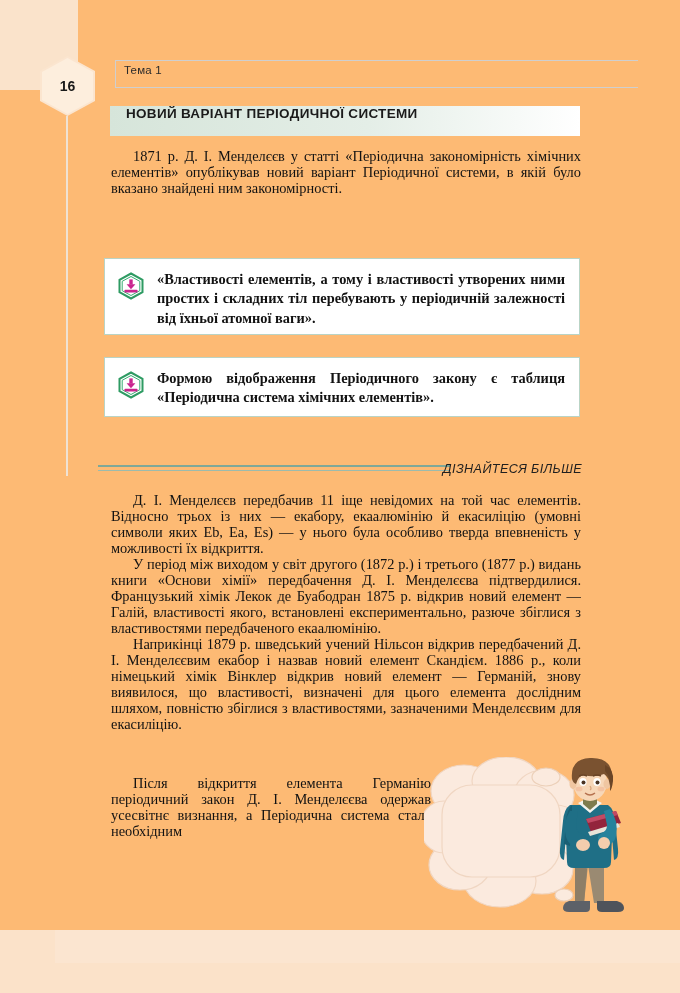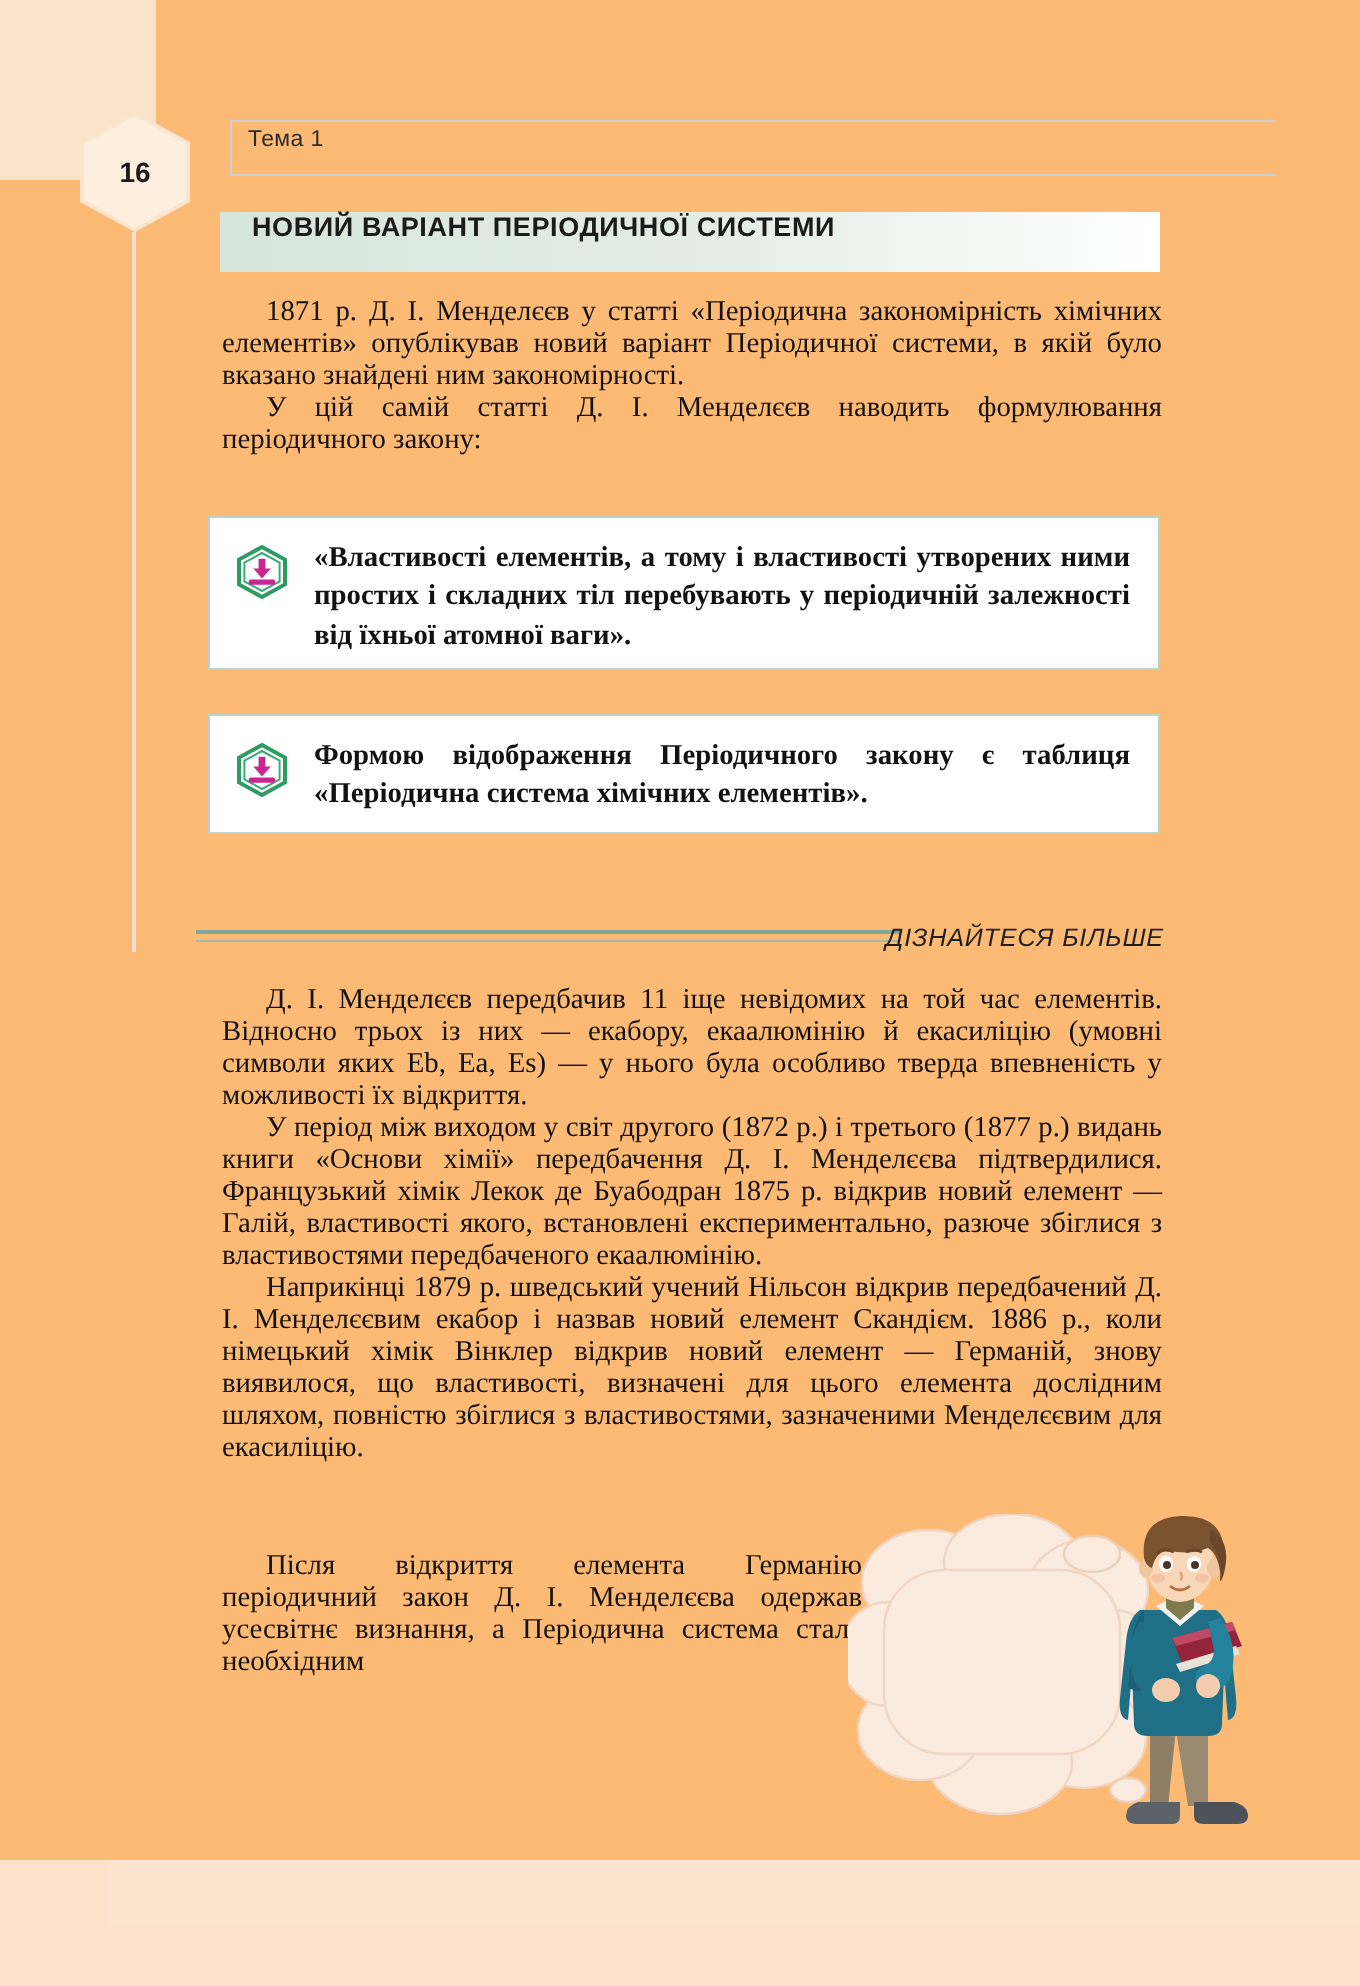--- a/index.html
+++ b/index.html
@@ -265,21 +265,20 @@
   <div class="page-hex-inner"></div>
   <div class="page-number">16</div>
   <div class="hex-stem"></div>
 
   <div class="section-heading">
     <div class="section-heading-text">НОВИЙ ВАРІАНТ ПЕРІОДИЧНОЇ СИСТЕМИ</div>
   </div>
 
   <div class="body-col" id="intro-block">
     <p class="para">1871 р. Д. І. Менделєєв у статті «Періодична закономірність хімічних елементів» опублікував новий варіант Періодичної системи, в якій було вказано знайдені ним закономірності.</p>
-    <p class="para">У цій самій статті Д. І. Менделєєв наводить формулювання періодичного закону:</p>
   </div>
 
   <div class="callout" id="callout-2">
     <div class="callout-icon">
       <svg width="28" height="28" viewBox="0 0 28 28">
         <polygon points="14,1.5 25.5,7.8 25.5,20.2 14,26.5 2.5,20.2 2.5,7.8" fill="#ffffff" stroke="#2e9b63" stroke-width="2"></polygon>
         <polygon points="14,4.5 22.8,9.3 22.8,18.7 14,23.5 5.2,18.7 5.2,9.3" fill="#ffffff" stroke="#38ad73" stroke-width="1"></polygon>
         <rect x="12.3" y="7.4" width="3.4" height="5.2" fill="#c9268f"></rect>
         <polygon points="9.6,12.2 18.4,12.2 14,17.2" fill="#c9268f"></polygon>
         <rect x="7.4" y="17.8" width="13.2" height="2.6" rx="1" fill="#c9268f"></rect>

